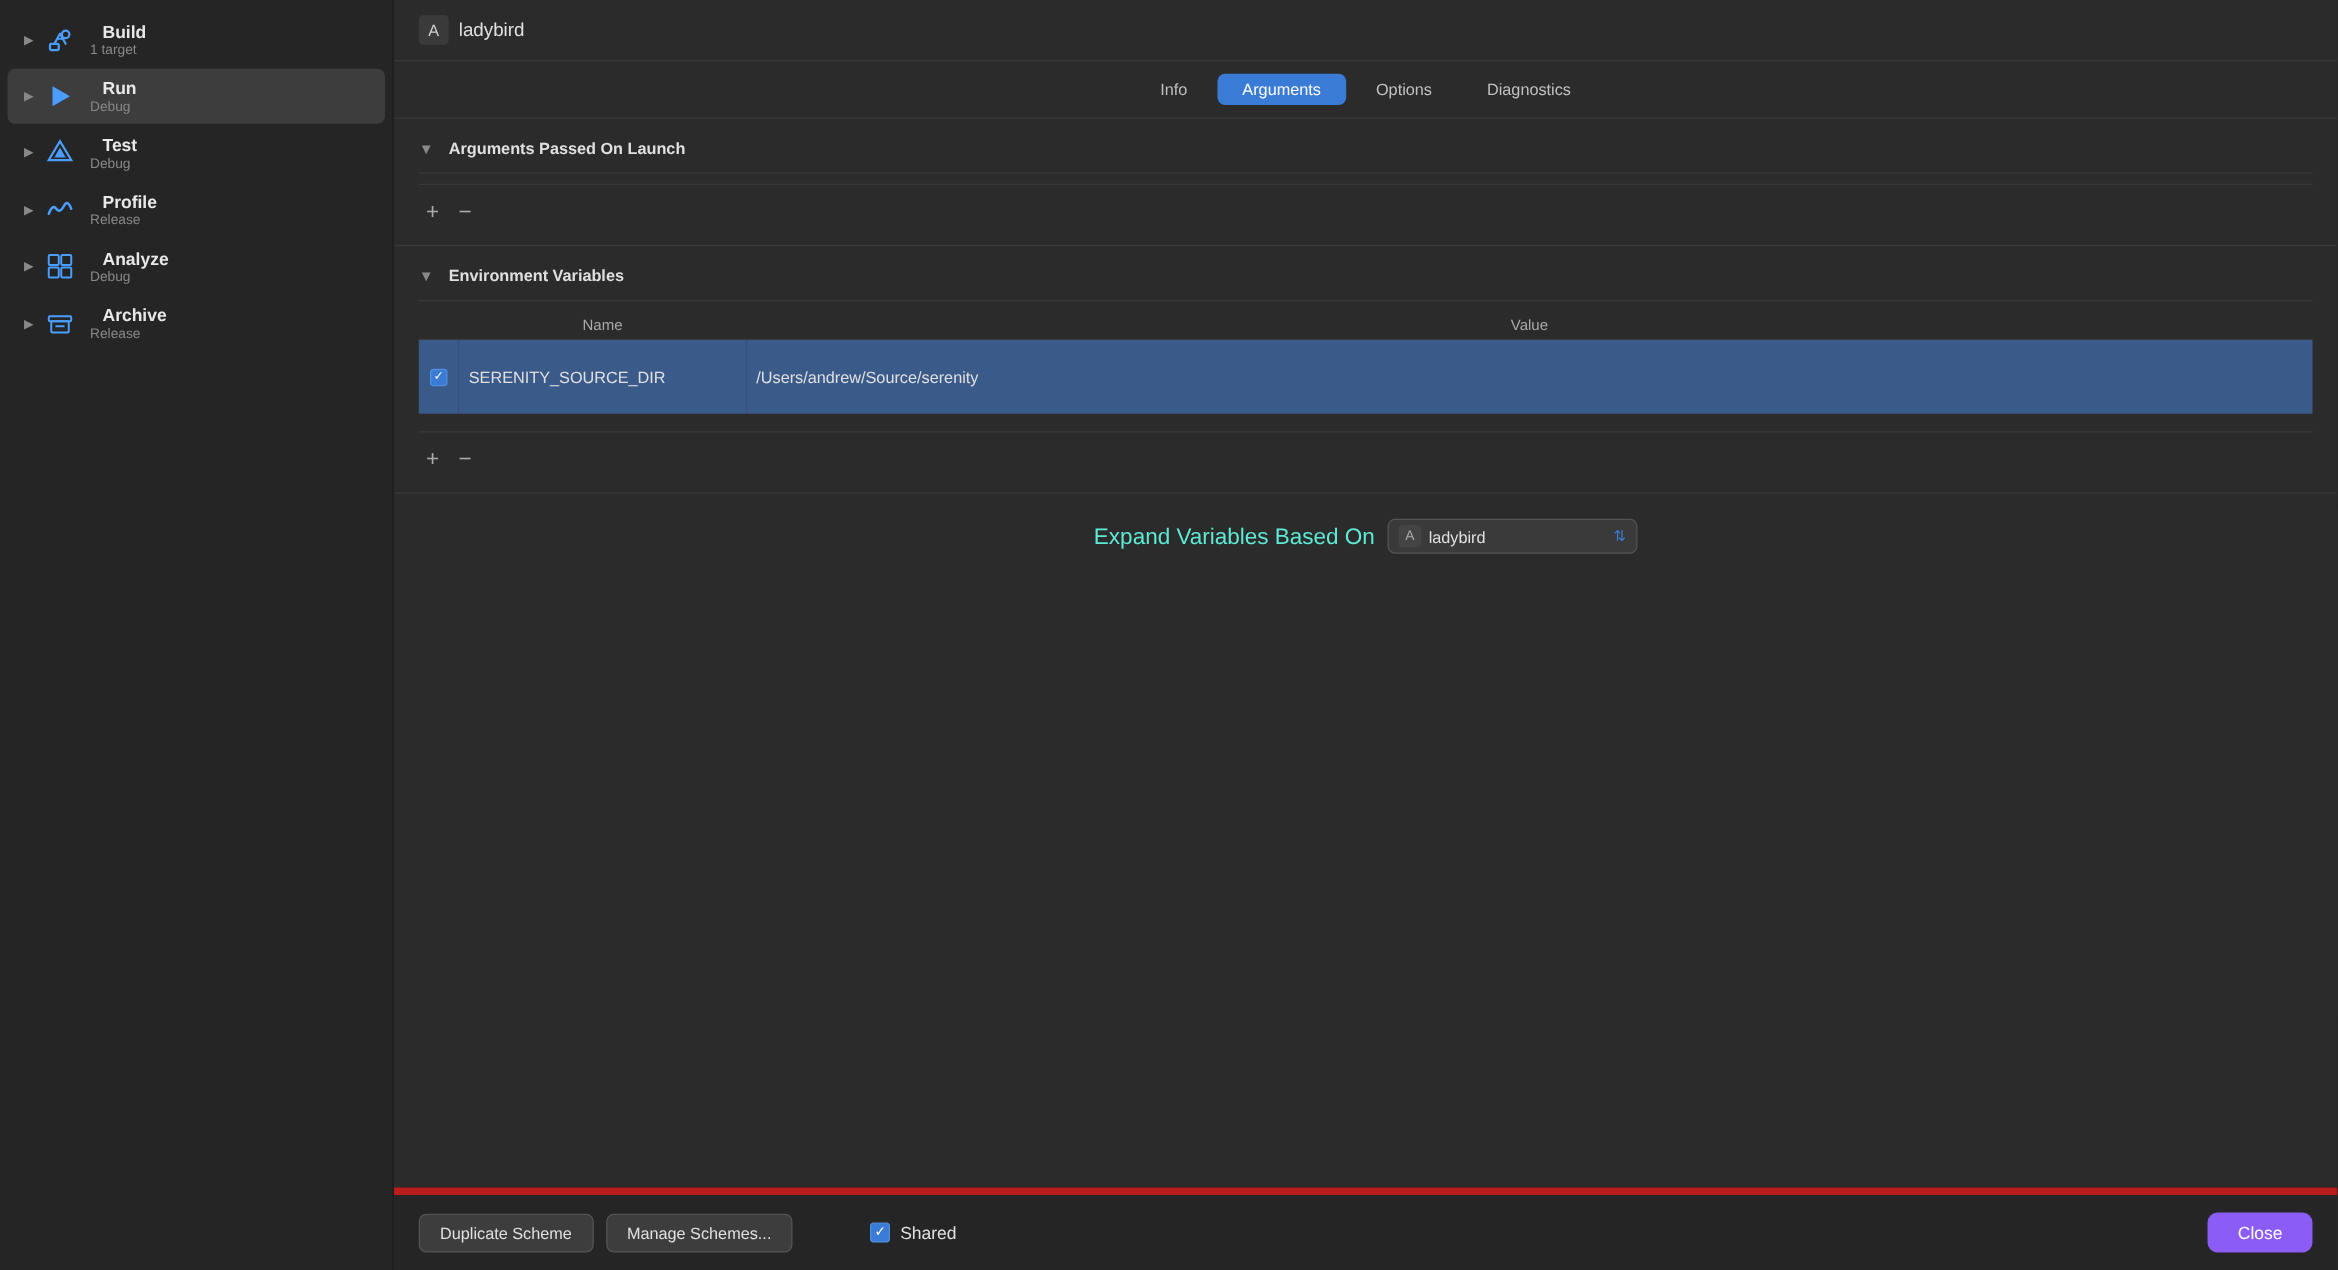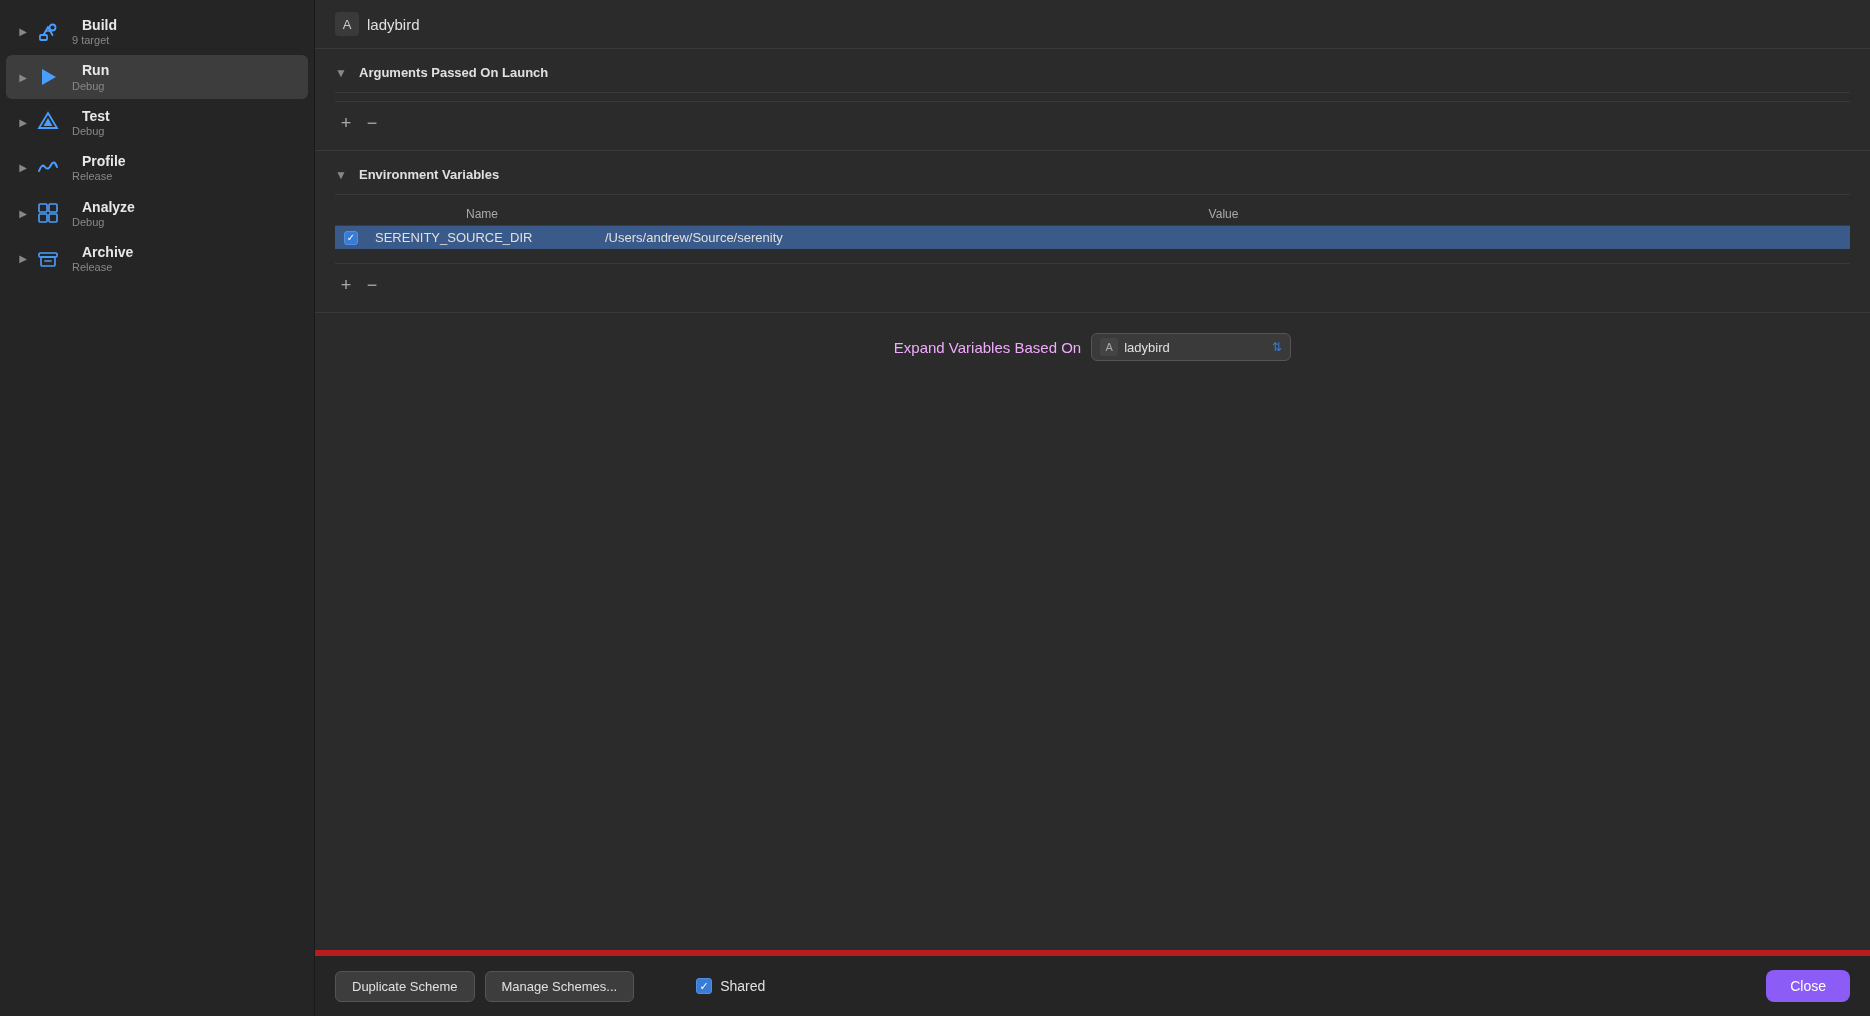--- a/index.html
+++ b/index.html
@@ -206,21 +206,21 @@
       font-weight: 500;
       color: #aaa;
       padding: 4px 8px;
       border-bottom: 1px solid #3a3a3a;
     }
     .env-table .col-check { width: 32px; }
     .env-table .col-name { width: 230px; }
     .env-table .col-value { }
     .env-table td {
       font-size: 13px;
-      padding: 4px 8px;
+      padding: 22px 8px;
       color: #e0e0e0;
       vertical-align: middle;
     }
     .env-table tr.selected-row td {
       background: #3a5a8a;
     }
     .checkbox-cell {
       display: flex;
       align-items: center;
       justify-content: center;
@@ -245,22 +245,22 @@
 
     
     .expand-vars-row {
       display: flex;
       align-items: center;
       justify-content: center;
       padding: 20px;
       gap: 10px;
     }
     .expand-vars-label {
-      font-size: 15px;
-      color: #f0abfc;
+      font-size: 18px;
+      color: #5eead4;
     }
     .expand-vars-select {
       display: flex;
       align-items: center;
       gap: 6px;
       background: #3a3a3a;
       border: 1px solid #555;
       border-radius: 6px;
       padding: 4px 8px 4px 8px;
       min-width: 200px;
@@ -359,21 +359,21 @@
         <g fill="none" stroke="#4a9eff" stroke-width="1.8" stroke-linecap="round" stroke-linejoin="round">
           <rect x="3" y="14" width="7" height="5" rx="1" fill="none"></rect>
           <path d="M6.5 14 L11 6 L15.5 14" fill="none"></path>
           <path d="M9 10 L14 10" fill="none" stroke="#4a9eff" stroke-width="1.4"></path>
           <circle cx="15.5" cy="6.5" r="3" fill="none" stroke="#4a9eff"></circle>
         </g>
       </svg>
     </div>
     <div class="text-block">
       <span class="item-title">Build</span>
-      <span class="item-subtitle">9 target</span>
+      <span class="item-subtitle">1 target</span>
     </div>
   </div>
 
   <div class="sidebar-item active">
     <div class="chevron">▶</div>
     <div class="icon">
       <svg width="22" height="22" viewBox="0 0 22 22">
         <polygon points="5,3 19,11 5,19" fill="#4a9eff"></polygon>
       </svg>
     </div>
@@ -445,20 +445,26 @@
 
 <div class="main">
 
   <div class="header">
     <div class="header-icon">
       <span style="font-size:13px;color:#ccc;">A</span>
     </div>
     <span class="header-title">ladybird</span>
   </div>
 
+  <div class="tabs-bar">
+    <button class="tab-btn">Info</button>
+    <button class="tab-btn active">Arguments</button>
+    <button class="tab-btn">Options</button>
+    <button class="tab-btn">Diagnostics</button>
+  </div>
 
   <div class="content">
 
     <div class="section">
       <div class="section-header">
         <span class="section-chevron">▼</span>
         <span class="section-title">Arguments Passed On Launch</span>
       </div>
       <hr class="section-divider">
       <hr class="section-divider">

